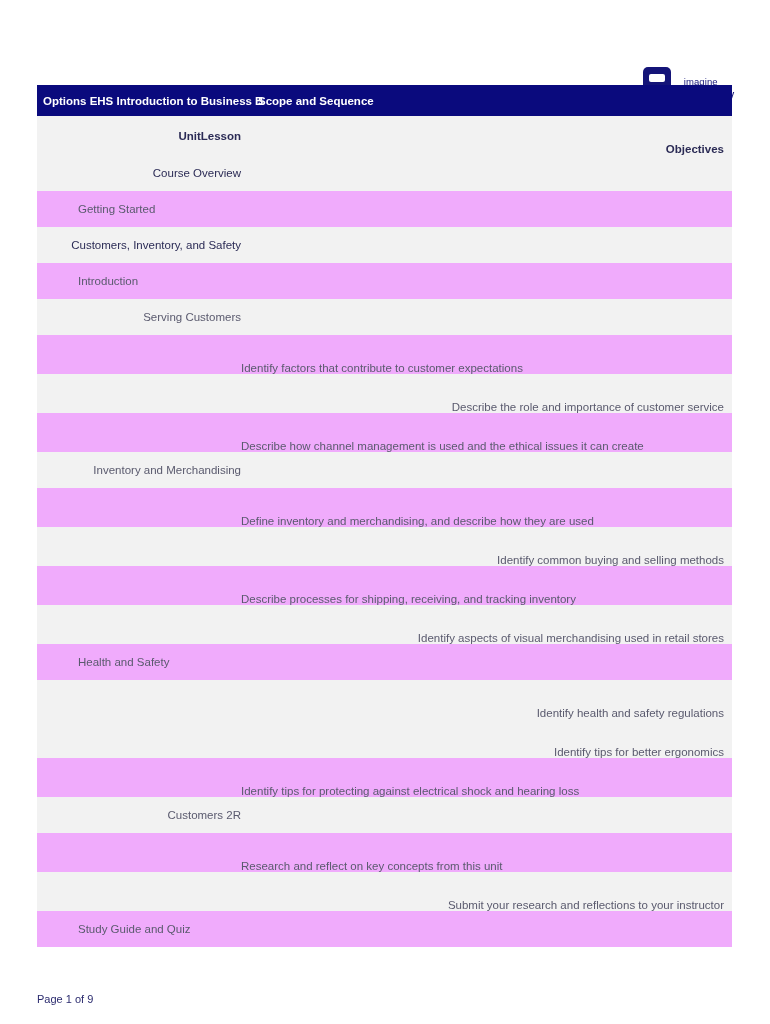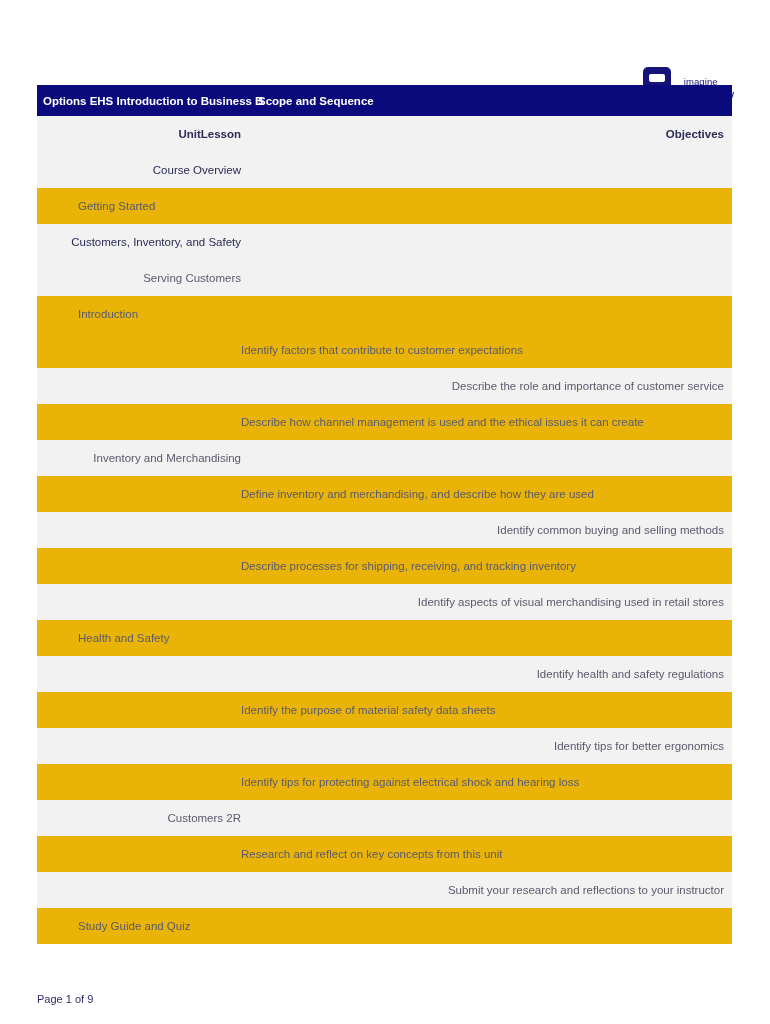--- a/index.html
+++ b/index.html
@@ -100,41 +100,42 @@
     padding-left: 23px;
   }
 
   .row {
     display: flex;
     align-items: center;
     min-height: 36px;
     font-size: 11.5px;
   }
   .row.shade { background: #f2f2f2; text-align: right; }
-  .row.plain { background: #eab308; }
+  .row.plain { background: #f0abfc; }
 
   .col-unit {
     width: 204px;
     box-sizing: border-box;
     padding-left: 6px;
     color: #3b3b5c;
   }
   .col-unit.is-unit {
     font-weight: normal;
     color: #2b2b55;
   }
   .col-unit.is-lesson {
     padding-left: 41px;
     font-weight: normal;
     color: #5a5a6e;
   }
   .col-obj {
     flex: 1;
     color: #5a5a6e;
     padding-right: 8px;
+    margin-top: 27px;
   }
 
   .header-row .col-unit,
   .header-row .col-obj {
     font-weight: bold;
     color: #2b2b55;
   }
   .header-row .unit-label {
     display: inline-block;
     width: 39px;
@@ -185,29 +186,29 @@
           <div class="col-obj"></div>
         </div>
         <div class="row plain">
           <div class="col-unit is-lesson">Getting Started</div>
           <div class="col-obj"></div>
         </div>
         <div class="row shade">
           <div class="col-unit is-unit">Customers, Inventory, and Safety</div>
           <div class="col-obj"></div>
         </div>
+        <div class="row plain">
+          <div class="col-unit is-lesson">Introduction</div>
+          <div class="col-obj"></div>
+        </div>
         <div class="row shade">
           <div class="col-unit is-lesson">Serving Customers</div>
           <div class="col-obj"></div>
         </div>
         <div class="row plain">
-          <div class="col-unit is-lesson">Introduction</div>
-          <div class="col-obj"></div>
-        </div>
-        <div class="row plain">
           <div class="col-unit "></div>
           <div class="col-obj">Identify factors that contribute to customer expectations</div>
         </div>
         <div class="row shade">
           <div class="col-unit "></div>
           <div class="col-obj">Describe the role and importance of customer service</div>
         </div>
         <div class="row plain">
           <div class="col-unit "></div>
           <div class="col-obj">Describe how channel management is used and the ethical issues it can create</div>
@@ -232,24 +233,20 @@
           <div class="col-unit "></div>
           <div class="col-obj">Identify aspects of visual merchandising used in retail stores</div>
         </div>
         <div class="row plain">
           <div class="col-unit is-lesson">Health and Safety</div>
           <div class="col-obj"></div>
         </div>
         <div class="row shade">
           <div class="col-unit "></div>
           <div class="col-obj">Identify health and safety regulations</div>
-        </div>
-        <div class="row plain">
-          <div class="col-unit "></div>
-          <div class="col-obj">Identify the purpose of material safety data sheets</div>
         </div>
         <div class="row shade">
           <div class="col-unit "></div>
           <div class="col-obj">Identify tips for better ergonomics</div>
         </div>
         <div class="row plain">
           <div class="col-unit "></div>
           <div class="col-obj">Identify tips for protecting against electrical shock and hearing loss</div>
         </div>
         <div class="row shade">

